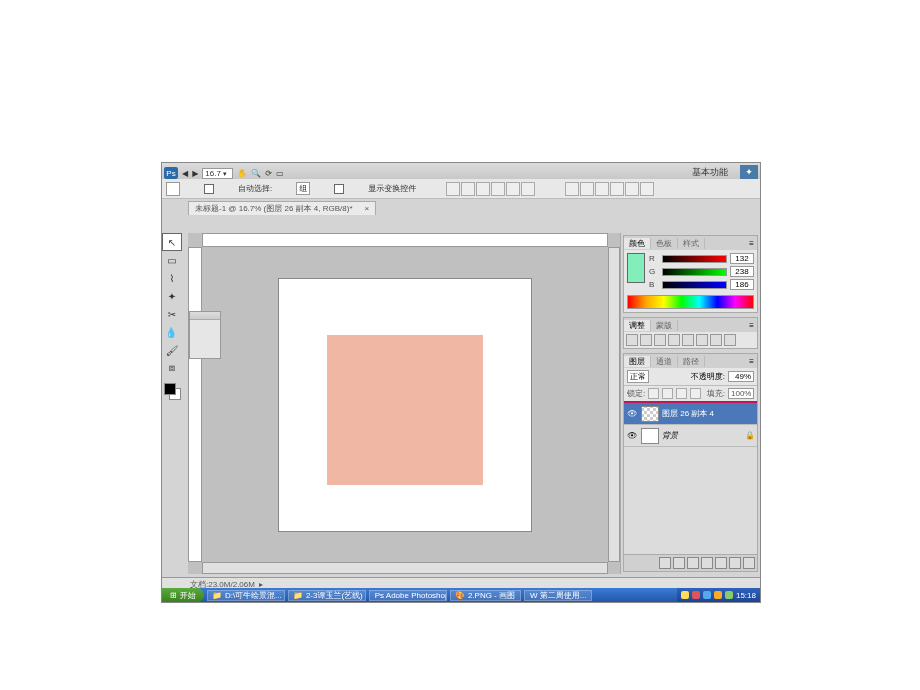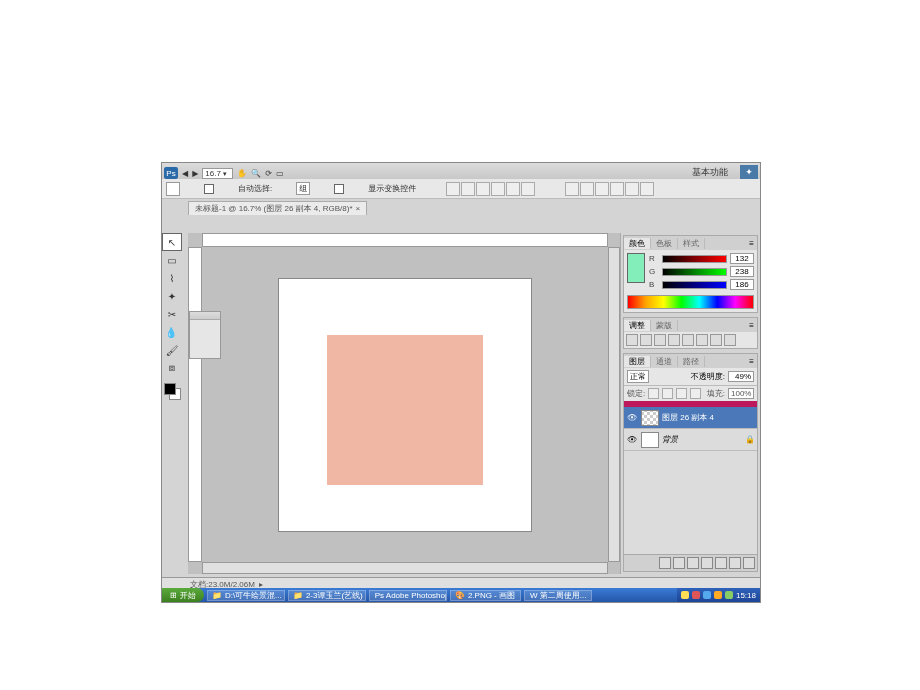--- a/index.html
+++ b/index.html
@@ -27,21 +27,21 @@
   
   .ps-options { height: 20px; background:#e8e8e8; display:flex; align-items:center; padding:0 4px; gap:24px; font-size:8px; color:#333; border-bottom:1px solid #bbb;}
   .opt-icon { width:14px; height:14px; border:1px solid #999; background:#fff;}
   .opt-check { width:10px; height:10px; border:1px solid #666; background:#fff;}
   .opt-drop { background:#fff; border:1px solid #999; padding:0 2px; font-size:8px;}
   .opt-align-group { display:flex; gap:1px; margin-left:6px;}
   .opt-align-group .ab { width:14px; height:14px; border:1px solid #aaa; background:#eee;}
   
   
   .doc-tabs { height:18px; display:flex; align-items:center; background:#d4d4d4; padding:0 26px; }
-  .doc-tab { background:#ebebeb; border:1px solid #aaa; border-bottom:none; padding:1px 6px; font-size:8px; color:#555; display:flex; align-items:center; gap:3px;}
+  .doc-tab { background:#ebebeb; border:1px solid #aaa; border-bottom:none; padding:1px 6px; font-size:8px; color:#555; display:flex; align-items:center; gap:12px;}
   .doc-tab .x { cursor:pointer; }
   
   
   .workspace { position:absolute; left:0; top:70px; right:0; bottom:28px; display:flex; }
   
   
   .tools-col { width:26px; background:#d4d4d4; }
   .tool { width:20px; height:18px; border:1px solid transparent; display:flex; align-items:center; justify-content:center; font-size:10px; color:#333; cursor:pointer;}
   .tool.sel { border:1px solid #666; background:#fff;}
   .swatches { width:20px; height:22px; position:relative; margin-top:4px;}
@@ -87,21 +87,21 @@
   
   .adjust-body { padding:2px; display:flex; flex-wrap:wrap; gap:2px;}
   .adj-btn { width:12px; height:12px; border:1px solid #999; background:#ddd;}
   
   
   .layers-body { font-size:8px;}
   .layers-opts { display:flex; align-items:center; gap:3px; padding:2px 3px; border-bottom:1px solid #bbb;}
   .blend-drop { background:#fff; border:1px solid #999; padding:0 2px; flex:0 0 auto;}
   .opacity-lbl { margin-left:auto;}
   .opacity-val { background:#fff; border:1px solid #999; padding:0 2px; width:26px; text-align:right;}
-  .lock-row { display:flex; align-items:center; gap:3px; padding:2px 3px; border-bottom:6px solid #be185d; color:#555;}
+  .lock-row { display:flex; align-items:center; gap:3px; padding:2px 3px; border-bottom:2px solid #be185d; color:#555;}
   .lock-ico { width:11px; height:11px; border:1px solid #aaa; background:#eee;}
   .layer-list { background:#dcdcdc;}
   .layer-item { display:flex; align-items:center; height:22px; border-bottom:1px solid #bbb; padding:0 2px; gap:3px;}
   .layer-item.sel { background:#4a78b8; color:#fff;}
   .eye { width:12px; text-align:center;}
   .thumb { width:18px; height:16px; border:1px solid #888; background:#fff;}
   .thumb.checker { background:repeating-conic-gradient(#ccc 0% 25%,#fff 0% 50%) 50%/6px 6px;}
   .layer-name { flex:1; font-size:8px;}
   .layers-btns { display:flex; justify-content:flex-end; gap:2px; padding:2px; border-top:1px solid #aaa; background:#d0d0d0;}
   .lbtn { width:12px; height:12px; border:1px solid #888; background:#ddd;}

